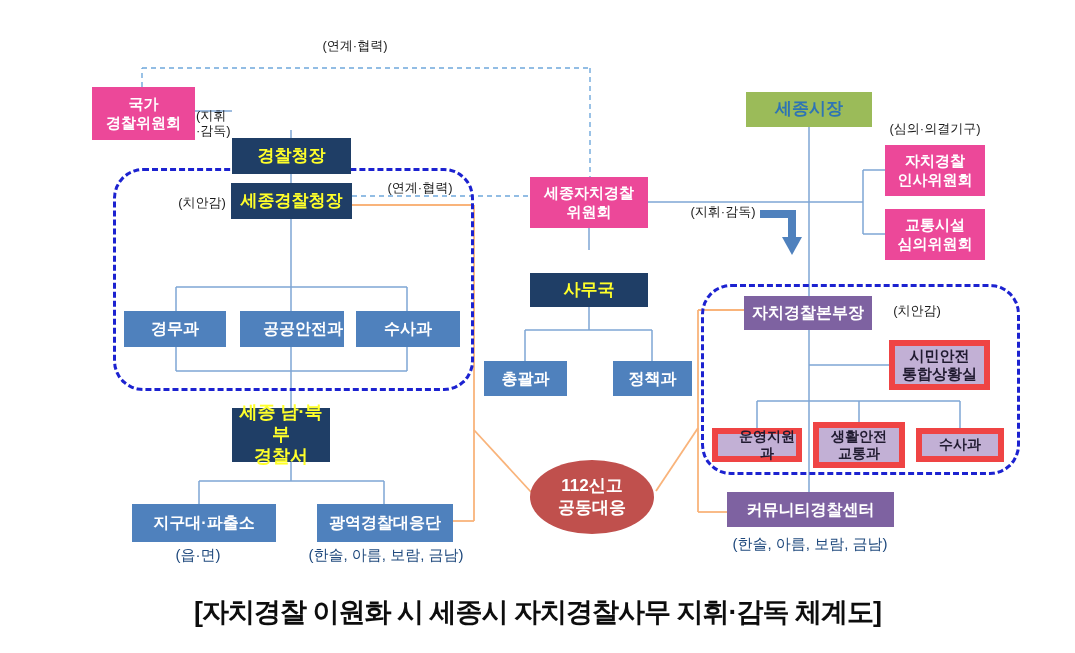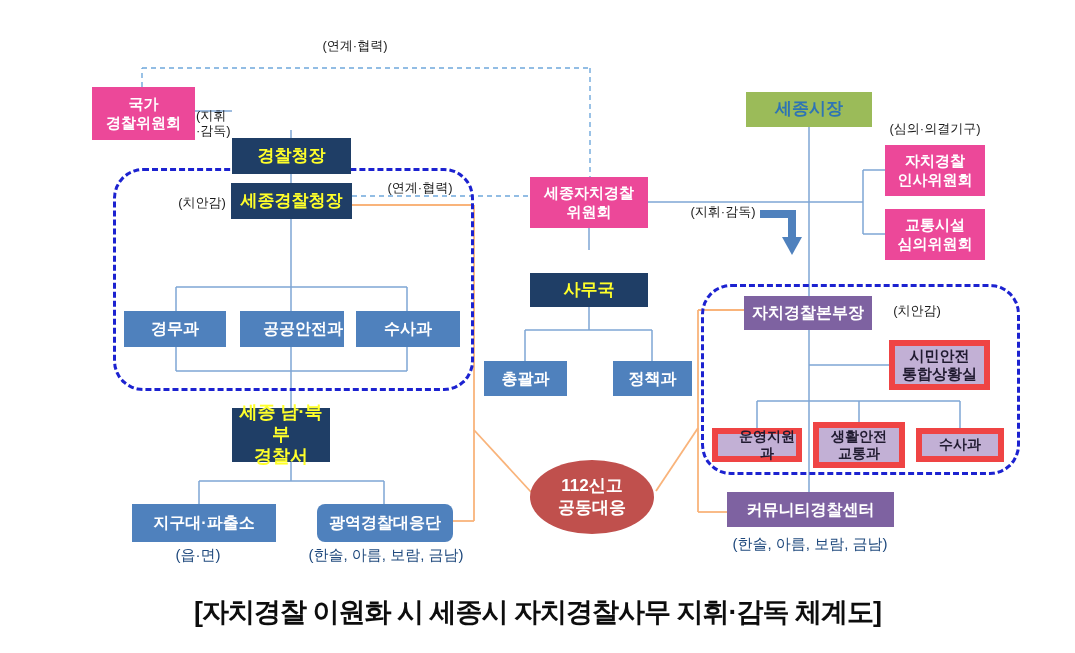--- a/index.html
+++ b/index.html
@@ -122,21 +122,21 @@
 
   <div class="box blue" style="left:240px;top:311px;width:104px;height:36px;padding-left:22px;">공공안전과</div>
 
   <div class="box blue" style="left:356px;top:311px;width:104px;height:36px;">수사과</div>
 
   <div class="box navy" style="left:232px;top:408px;width:98px;height:54px;font-size:18px;">세종 남·북부
 경찰서</div>
 
   <div class="box blue" style="left:132px;top:504px;width:144px;height:38px;">지구대·파출소</div>
 
-  <div class="box blue" style="left:317px;top:504px;width:136px;height:38px;border-radius:8px;">광역경찰대응단</div>
+  <div class="box blue" style="left:317px;top:504px;width:136px;height:38px;">광역경찰대응단</div>
 
   <div class="box blue" style="left:484px;top:361px;width:83px;height:35px;">총괄과</div>
 
   <div class="box blue" style="left:613px;top:361px;width:79px;height:35px;">정책과</div>
 
   <div class="box red" style="left:885px;top:145px;width:100px;height:51px;">자치경찰
 인사위원회</div>
 
   <div class="box red" style="left:885px;top:209px;width:100px;height:51px;">교통시설
 심의위원회</div>

